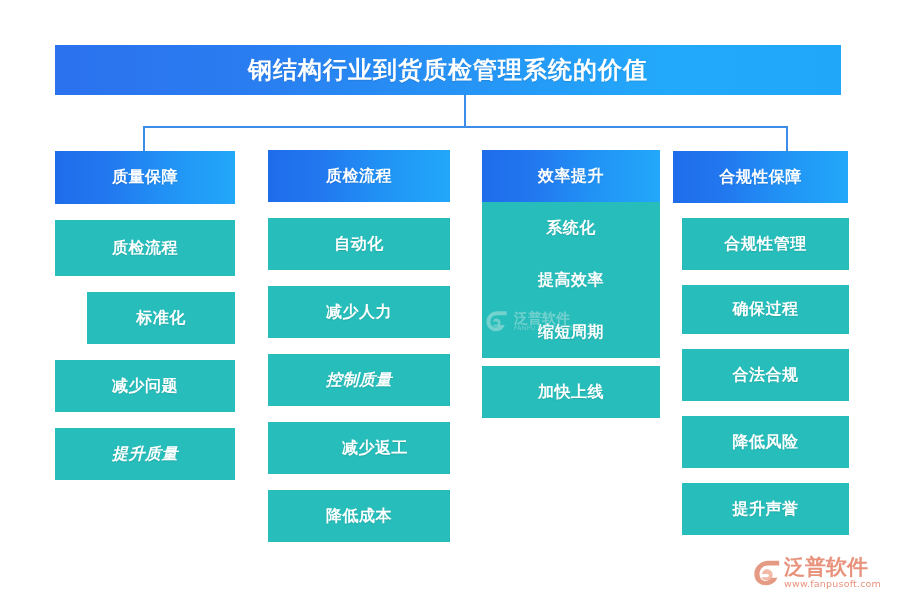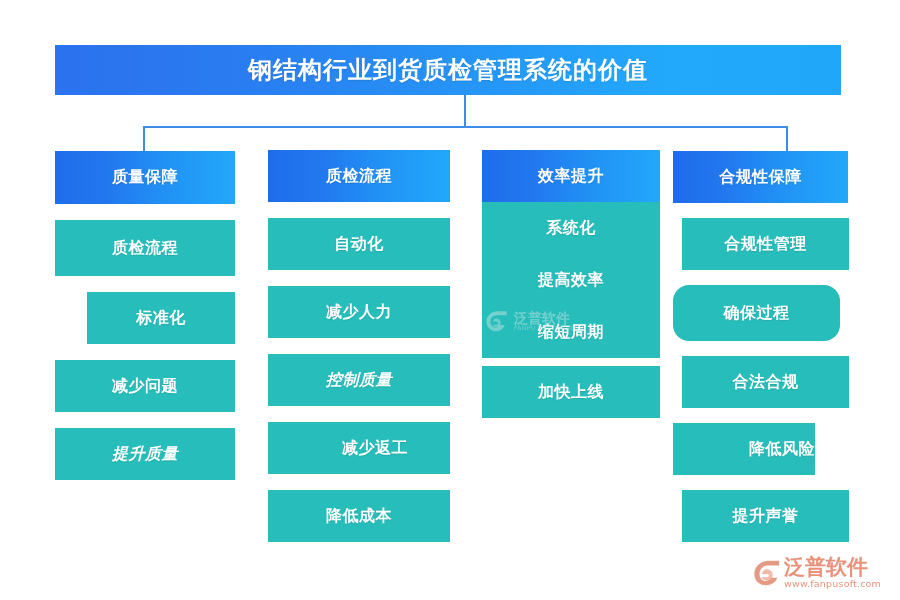--- a/index.html
+++ b/index.html
@@ -222,27 +222,27 @@
     </div>
   </div>
 
   <div class="column" style="left:673px; top:151px; width:175px; gap:15px;">
     <div class="node header" style="height:52px;">
       <span>合规性保障</span>
     </div>
     <div class="node leaf" style="height:52px; width:167px; margin-left:9px;">
       <span>合规性管理</span>
     </div>
-    <div class="node leaf" style="height:56px; width:167px; border-radius:16px;">
+    <div class="node leaf" style="height:49px; width:167px; margin-left:9px;">
       <span>确保过程</span>
     </div>
     <div class="node leaf" style="height:52px; width:167px; margin-left:9px;">
       <span>合法合规</span>
     </div>
-    <div class="node leaf" style="height:52px; width:142px; justify-content:flex-end;">
+    <div class="node leaf" style="height:52px; width:167px; margin-left:9px;">
       <span>降低风险</span>
     </div>
     <div class="node leaf" style="height:52px; width:167px; margin-left:9px;">
       <span>提升声誉</span>
     </div>
   </div>
 
   <div class="watermark">
     <svg class="wm-mark" viewBox="0 0 64 64">
       <path d="M34 8 C17 8 6 20 6 34 C6 47 16 57 30 57 C40 57 48 51 51 42 L37 42 C35 46 32 48 28 48 C21 48 16 42 16 34 C16 25 22 18 33 18 L56 18 L56 8 Z" fill="#dceee9"></path>

